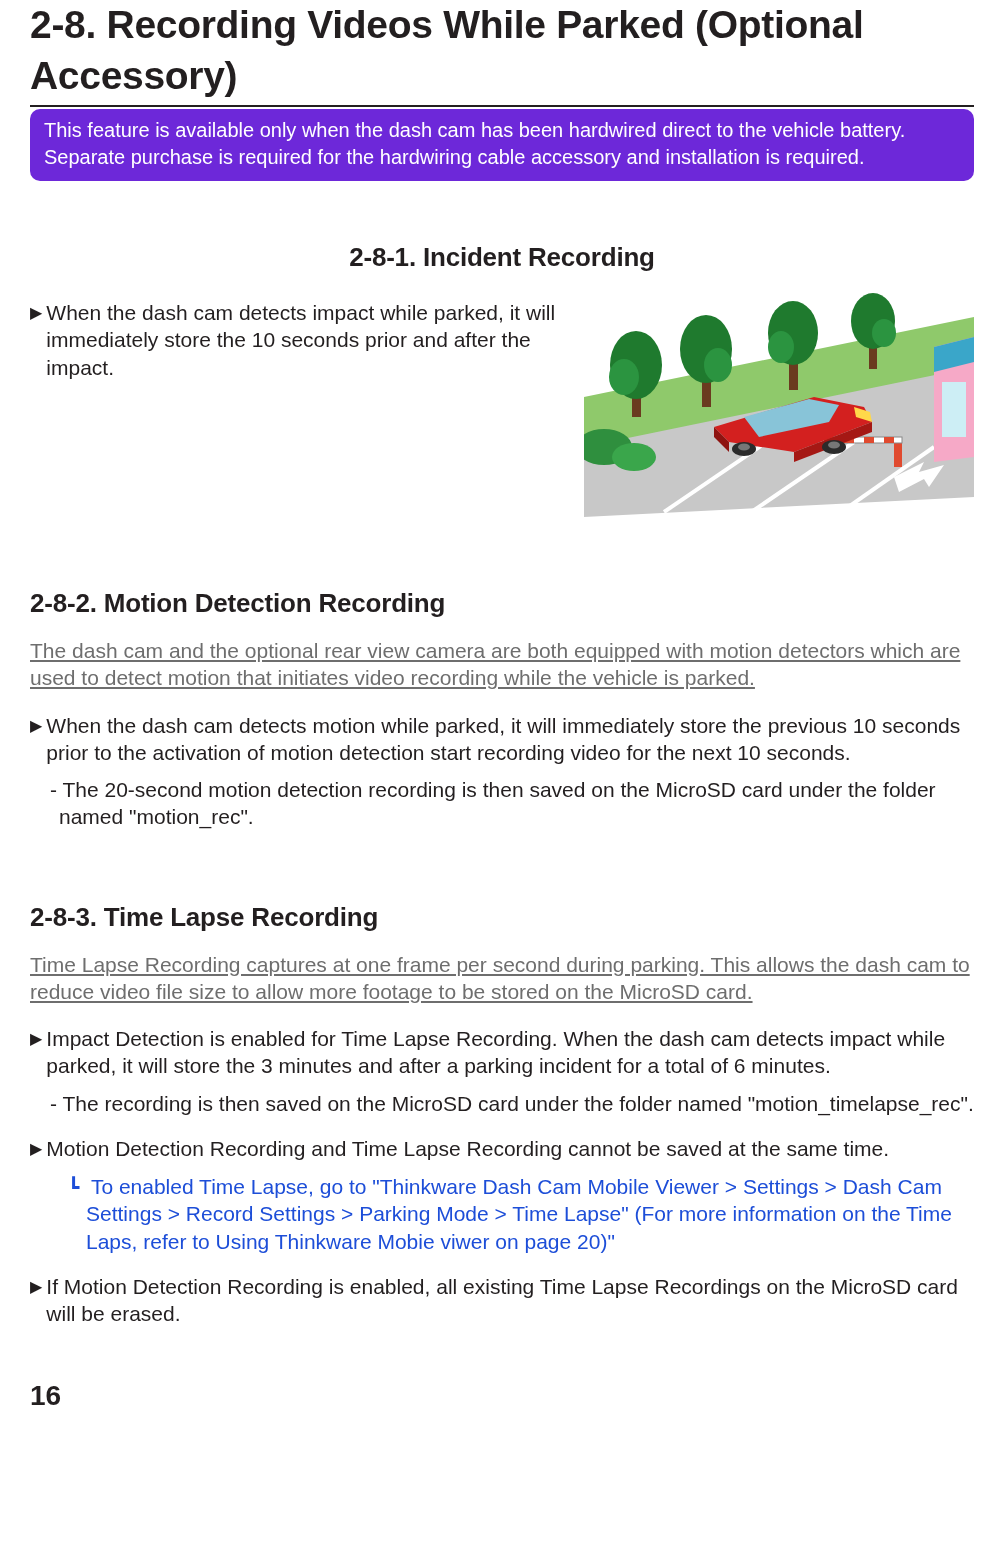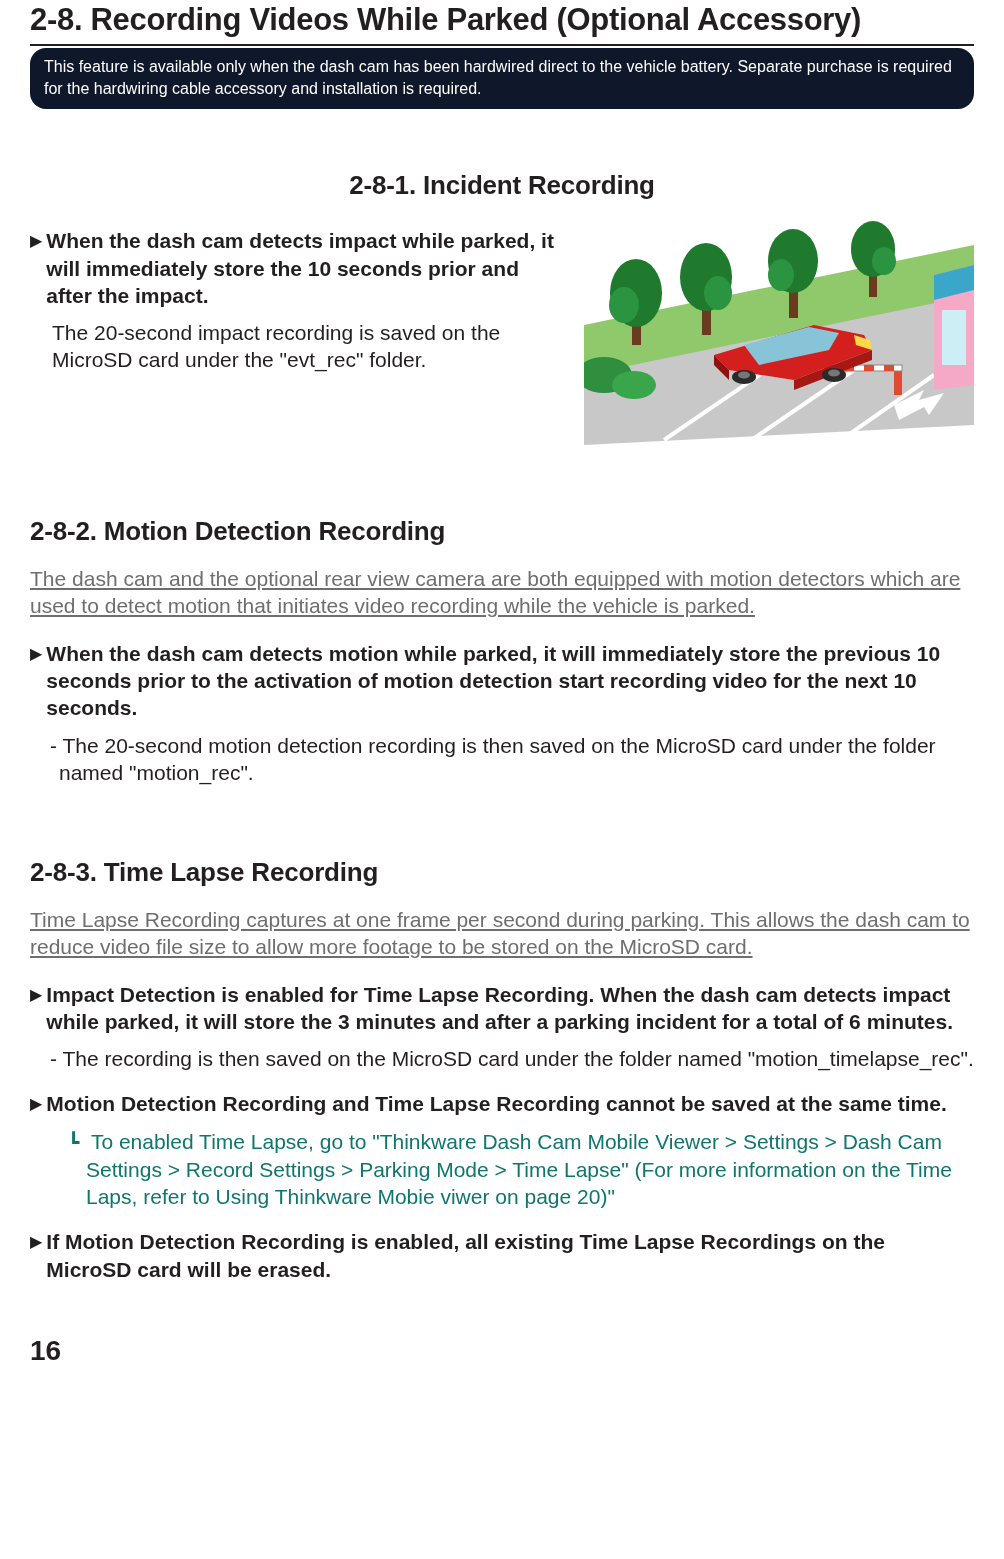--- a/index.html
+++ b/index.html
@@ -5,33 +5,33 @@
   body {
     font-family: "Myriad Pro", "Segoe UI", Arial, sans-serif;
     margin: 0;
     padding: 0 30px 30px 30px;
     width: 944px;
     color: #231f20;
     font-size: 21px;
     line-height: 1.3;
   }
   h1.main-title {
-    font-size: 31px;
+    font-size: 39px;
     font-weight: 700;
     margin: 0 0 2px 0;
     border-bottom: 2px solid #231f20;
     padding-bottom: 4px;
     letter-spacing: -0.3px;
   }
   .red-banner {
-    background: #0f172a;
+    background: #6d28d9;
     color: #fff;
-    border-radius: 16px;
+    border-radius: 10px;
     padding: 8px 14px 10px 14px;
-    font-size: 16px;
+    font-size: 20px;
     line-height: 1.35;
     margin-top: 2px;
   }
   h2.sub-title {
     font-size: 26px;
     font-weight: 700;
     margin: 70px 0 16px 0;
     letter-spacing: -0.2px;
   }
   h2.first-sub { margin-top: 60px; text-align: center; }
@@ -45,34 +45,33 @@
     margin: 8px 0 10px 0;
   }
   .bullet .marker {
     flex: 0 0 auto;
     margin-right: 4px;
     font-size: 16px;
     line-height: 28px;
   }
   .bullet .btext {
     flex: 1;
-    font-weight: bold;
   }
   .indent-plain {
     margin-left: 22px;
     margin-top: 4px;
   }
   .dash-line {
     margin-left: 20px;
     text-indent: -9px;
     padding-left: 9px;
     margin-top: 4px;
   }
   .sub-note {
-    color: #0f766e;
+    color: #1d4ed8;
     margin-left: 38px;
     text-indent: -18px;
     padding-left: 18px;
     margin-top: 8px;
   }
   .sub-note .branch {
     font-family: monospace;
     font-size: 19px;
   }
   .row-281 {
@@ -105,21 +104,20 @@
 <div class="red-banner">This feature is available only when the dash cam  has been hardwired direct to the vehicle battery. Separate purchase is required for the hardwiring cable accessory and installation is required.</div>
 
 <h2 class="sub-title first-sub">2-8-1. Incident Recording</h2>
 
 <div class="row-281">
   <div class="textcol">
     <div class="bullet">
       <div class="marker">▶</div>
       <div class="btext">When the dash cam  detects impact while parked, it will immediately store the 10 seconds prior and after the impact.</div>
     </div>
-    <div class="indent-plain">The 20-second impact recording is saved on the MicroSD card under the "evt_rec" folder.</div>
   </div>
   <div class="illus" aria-label="parking-lot-incident-illustration">
     <svg viewBox="0 0 390 230" width="390" height="230">
 
       <rect x="0" y="0" width="390" height="230" fill="#ffffff"></rect>
 
       <polygon points="0,110 390,30 390,150 0,210" fill="#8fc96b"></polygon>
 
       <polygon points="0,160 390,80 390,210 0,230" fill="#c8c8c8"></polygon>
 

